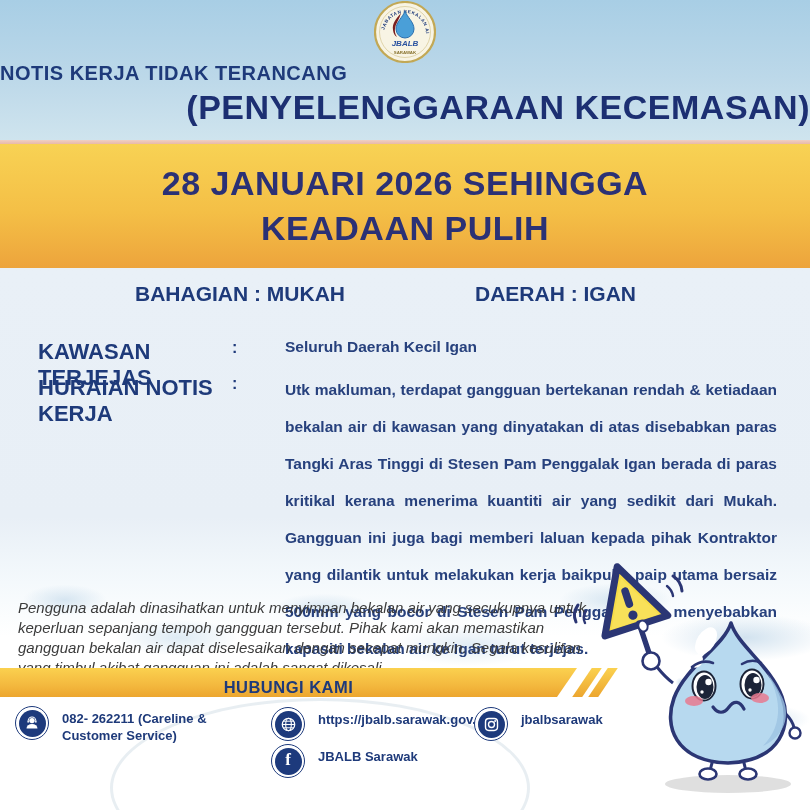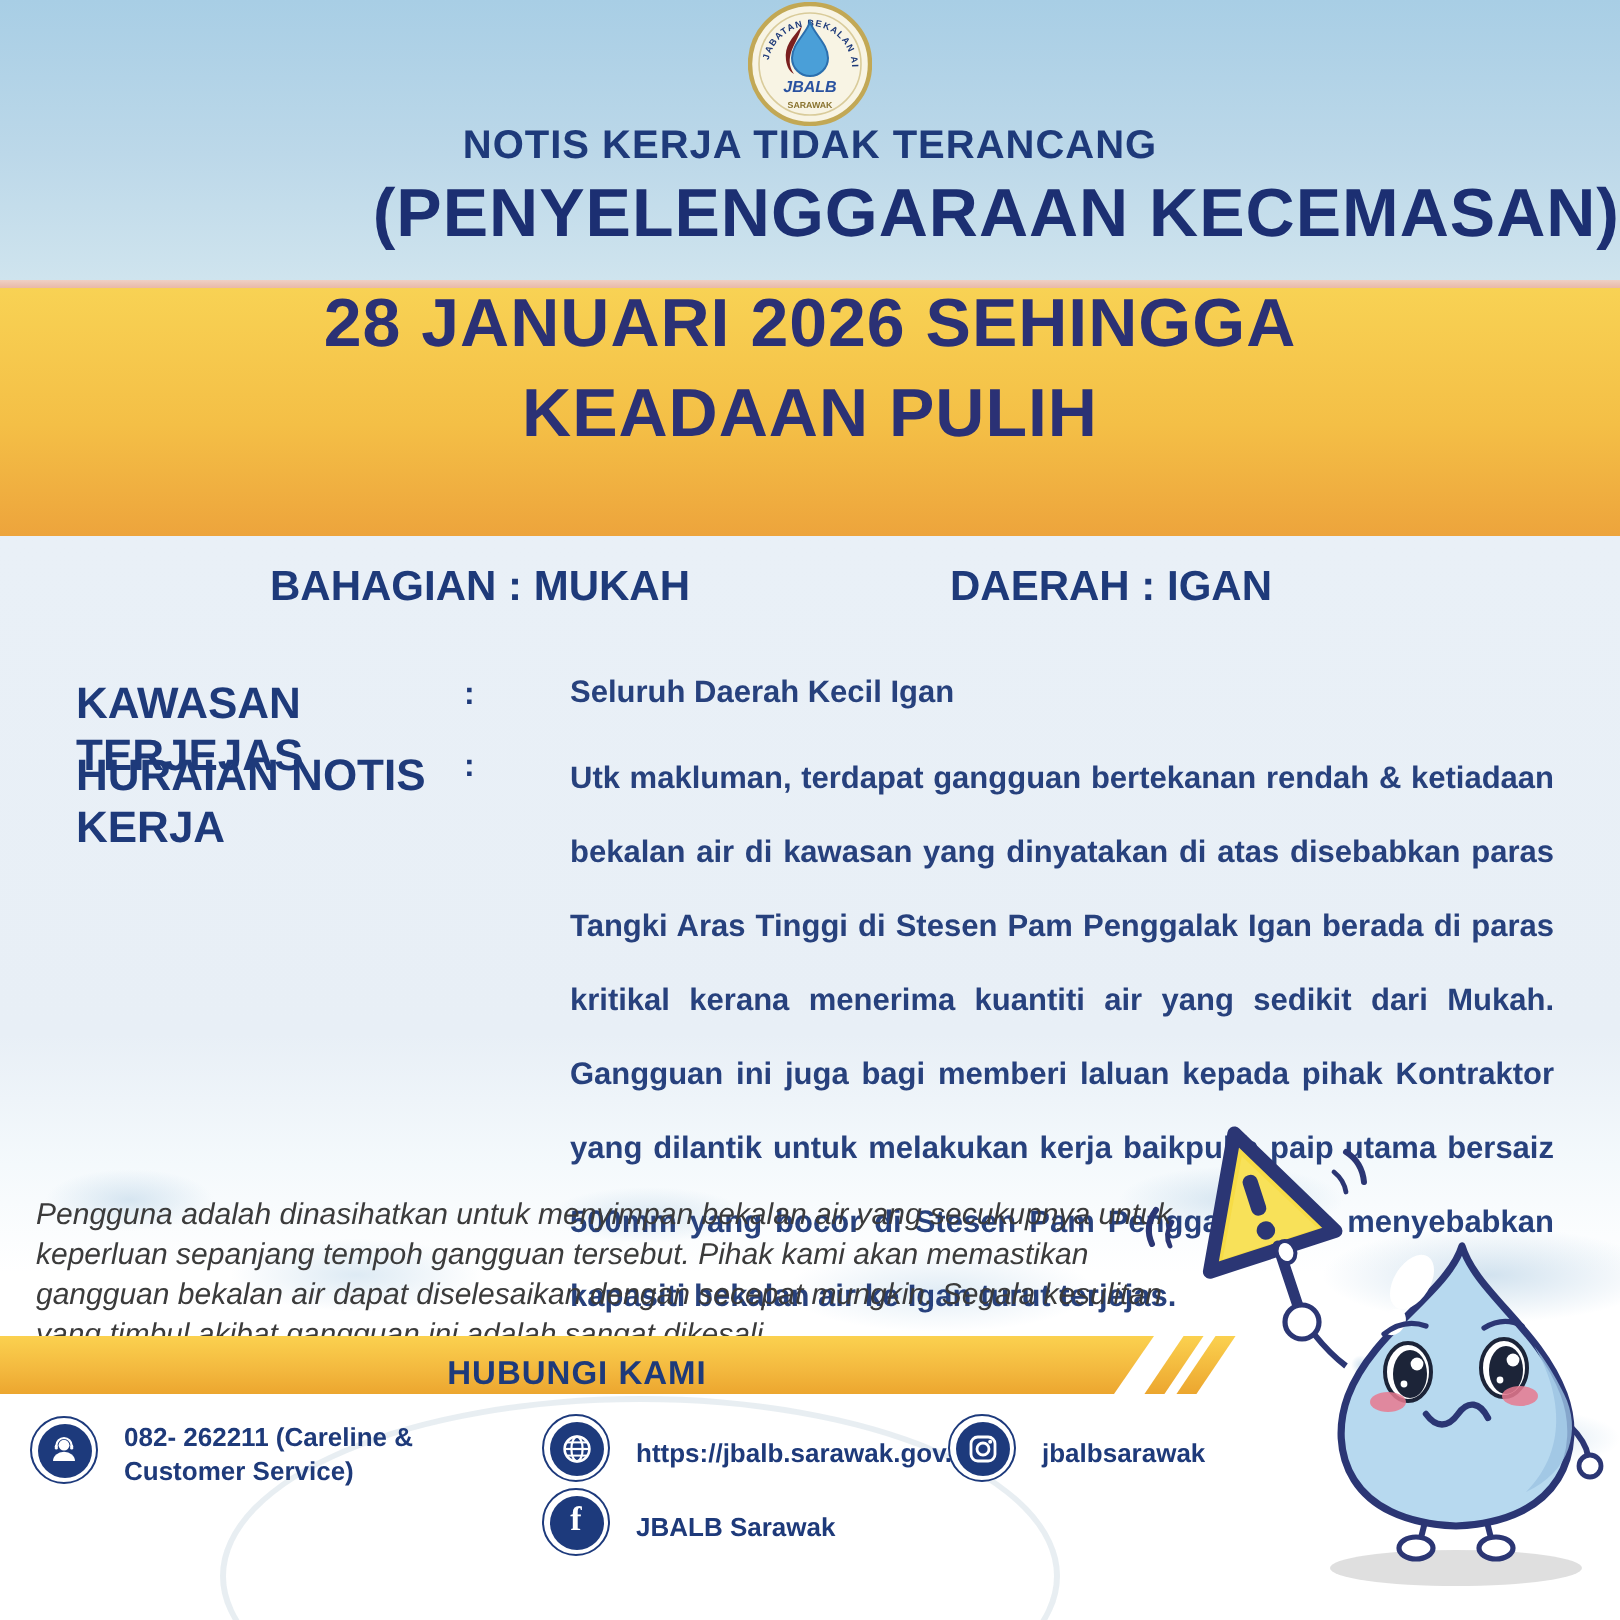--- a/index.html
+++ b/index.html
@@ -19,34 +19,34 @@
     position: absolute; left: 0; top: 0; width: 810px; height: 140px;
     background: linear-gradient(180deg, #a8cee5 0%, #bcd8e9 55%, #cfe4ee 100%);
   }
   .pink-line {
     position: absolute; left: 0; top: 140px; width: 810px; height: 4px;
     background: linear-gradient(180deg, #efd0c4, #e9b9a8);
   }
   .logo-wrap { position: absolute; left: 374px; top: 1px; width: 62px; height: 62px; }
   .subtitle {
     position: absolute; left: 0; top: 62px; width: 810px;
-    text-align: center; font-size: 20px; font-weight: 700;
+    font-size: 20px; font-weight: 700;
     color: #1e3a7a; letter-spacing: 0.5px;
   }
   .main-title {
     position: absolute; left: 0; top: 88px; width: 810px;
     text-align: right; font-size: 34px; font-weight: 800;
     color: #1c2f72; letter-spacing: 0.5px;
   }
 
   
   .banner {
     position: absolute; left: 0; top: 144px; width: 810px; height: 124px;
     background: linear-gradient(180deg, #f8d254 0%, #f4bf46 55%, #eda43c 100%);
-    display: flex; flex-direction: column; align-items: center; justify-content: flex-start;
+    display: flex; flex-direction: column; align-items: center; justify-content: center;
     gap: 8px;
   }
   .banner-line {
     font-size: 34px; font-weight: 800; color: #2b3175; letter-spacing: 0.5px;
     line-height: 1.1; text-align: center;
   }
 
   
   .content {
     position: absolute; left: 0; top: 268px; width: 810px; height: 542px;
@@ -128,21 +128,21 @@
   .bar-stripe {
     position: absolute; top: 400px; width: 10px; height: 29px;
     background: linear-gradient(180deg, #fbd14f, #eca62f);
     transform: skewX(-34deg);
   }
   .stripe-1 { left: 582px; }
   .stripe-2 { left: 598px; }
 
   
   .footer { position: absolute; left: 0; top: 432px; width: 640px; height: 110px; }
-  .contact-item { position: absolute; display: flex; align-items: center; }
+  .contact-item { position: absolute; display: flex; align-items: flex-start; }
   .badge {
     width: 34px; height: 34px; border-radius: 50%;
     border: 1.5px solid #1d3a7c; background: #ffffff;
     display: flex; align-items: center; justify-content: center;
     flex: 0 0 auto;
   }
   .badge-inner {
     width: 27px; height: 27px; border-radius: 50%;
     background: #1d3a7c; color: #ffffff;
     display: flex; align-items: center; justify-content: center;

